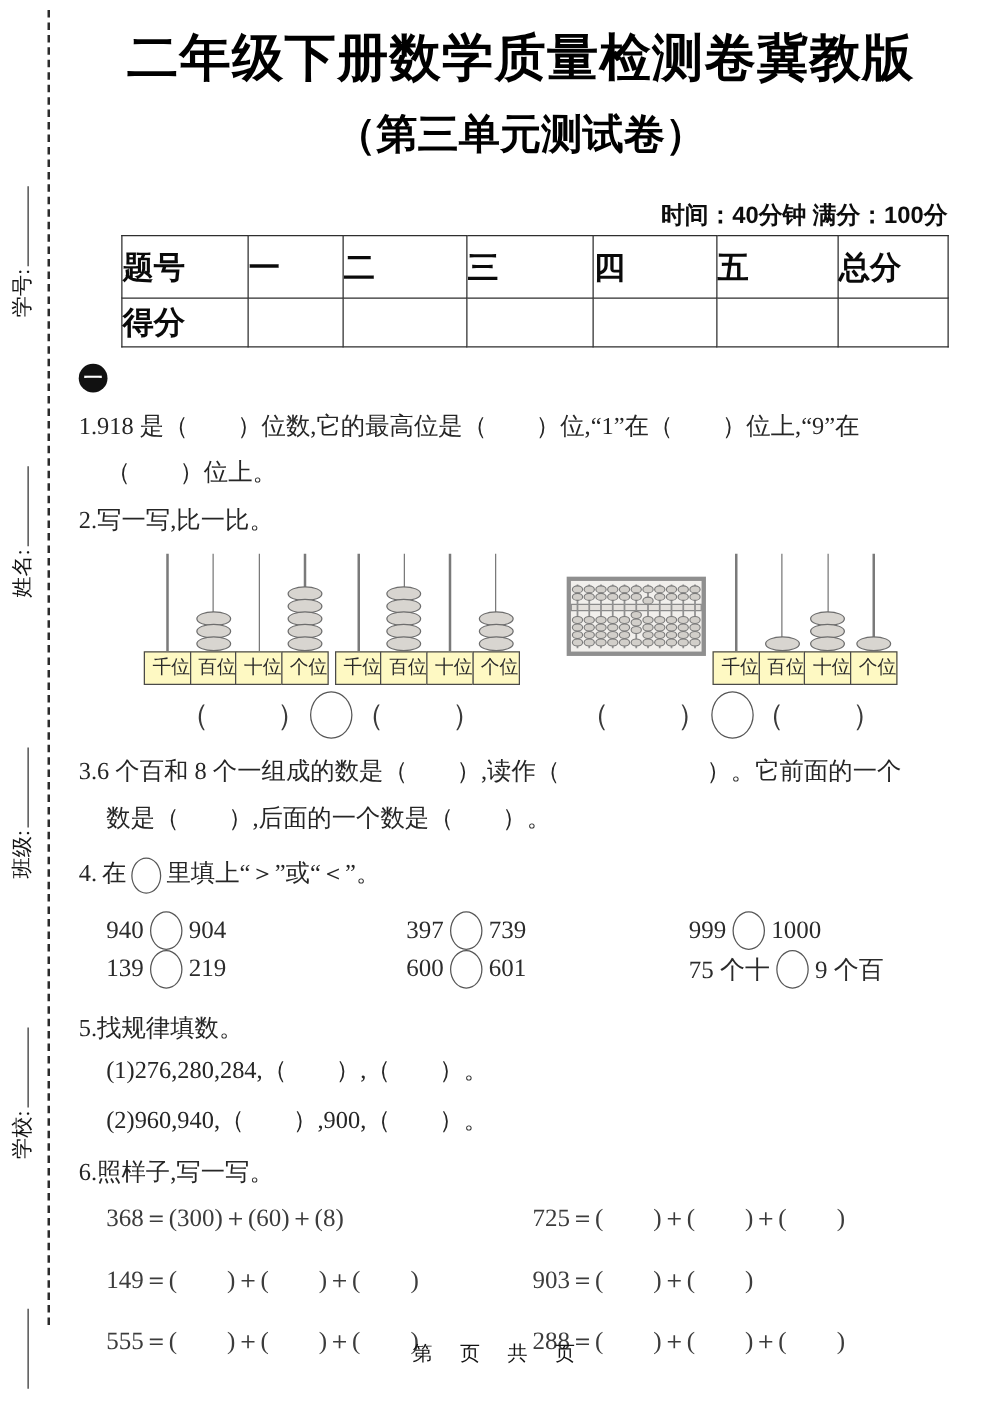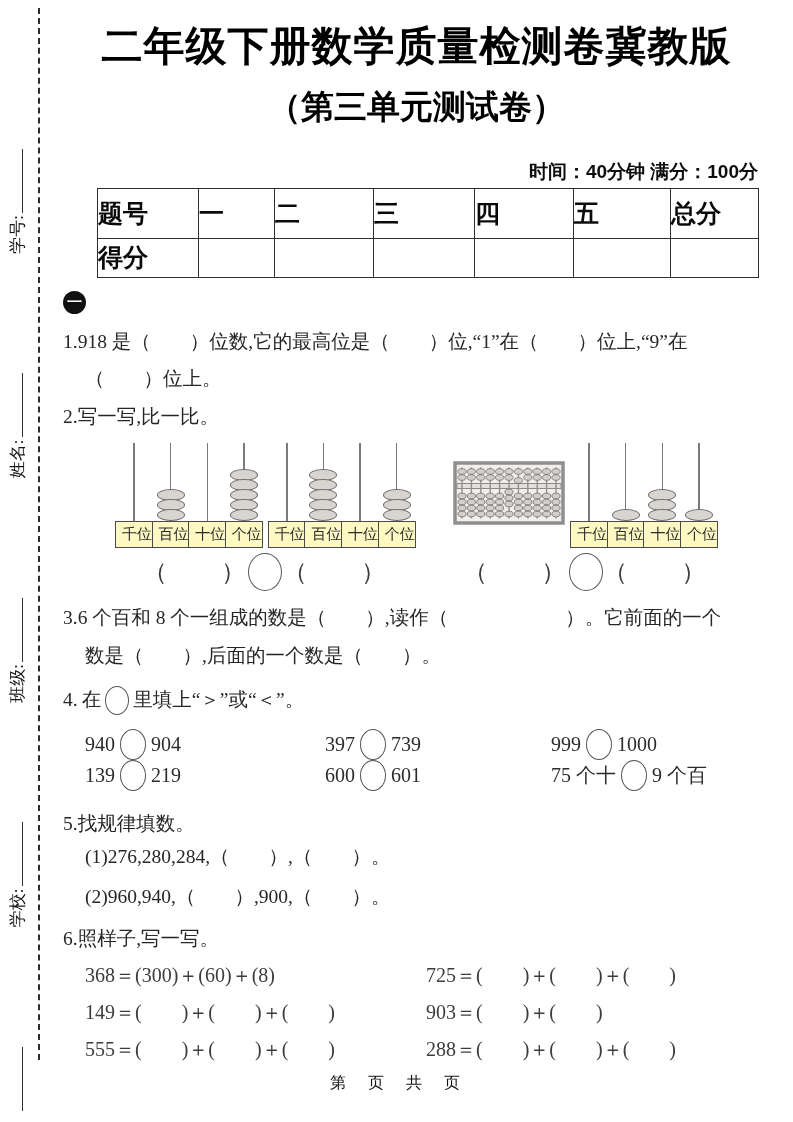--- a/index.html
+++ b/index.html
@@ -68,21 +68,21 @@
                font-size:24px;color:#3a3a3a;letter-spacing:2px}
   .cmp-big{width:34px;height:38px;border:1.4px solid #565656;border-radius:50%;margin:0 1px;flex:0 0 auto}
 
   
   .q4-rows{margin:14px 0 0 45px;display:grid;grid-template-columns:240px 226px auto;margin-right:10px}
   .pair{display:flex;align-items:center;font-size:20px;color:#2b2b2b}
   .cmp-small{width:26px;height:31px;border:1.3px solid #565656;border-radius:50%;margin:0 5px;flex:0 0 auto}
   .circle-inline{display:inline-block;width:24px;height:29px;border:1.3px solid #565656;border-radius:50%;vertical-align:-7px}
 
   
-  .q6-rows{margin:10px 0 0 45px;display:grid;grid-template-columns:341px auto;row-gap:11px;
+  .q6-rows{margin:10px 0 0 45px;display:grid;grid-template-columns:341px auto;row-gap:23px;
            font-size:20px;line-height:26px;color:#3c3c3c}
 
   .footer{position:absolute;left:0;right:0;bottom:28px;text-align:center;
           font-family:"Liberation Sans","DejaVu Sans",sans-serif;
           font-size:16px;letter-spacing:3px;color:#111}
 </style>
 </head>
 <body>
 
 <div class="divider"></div>

